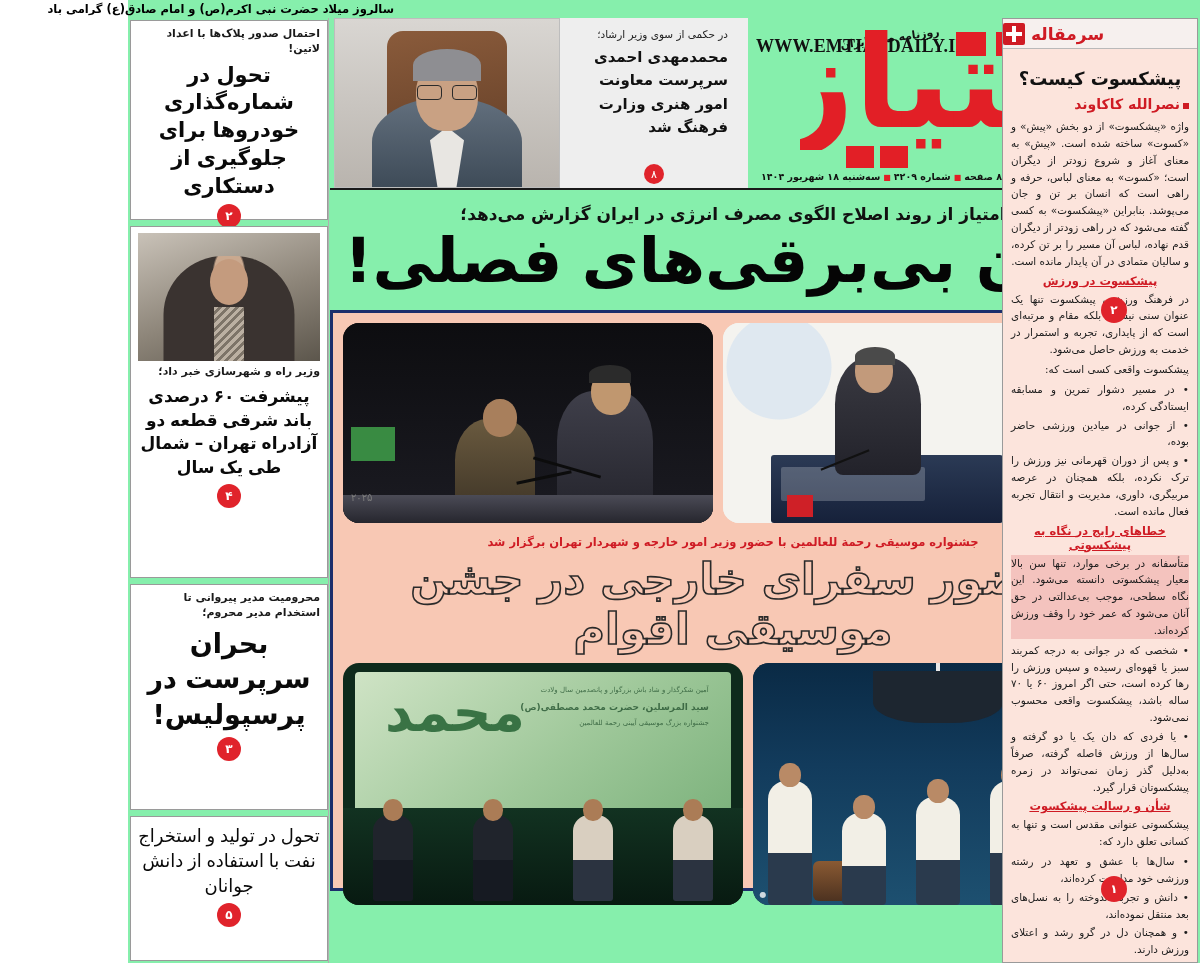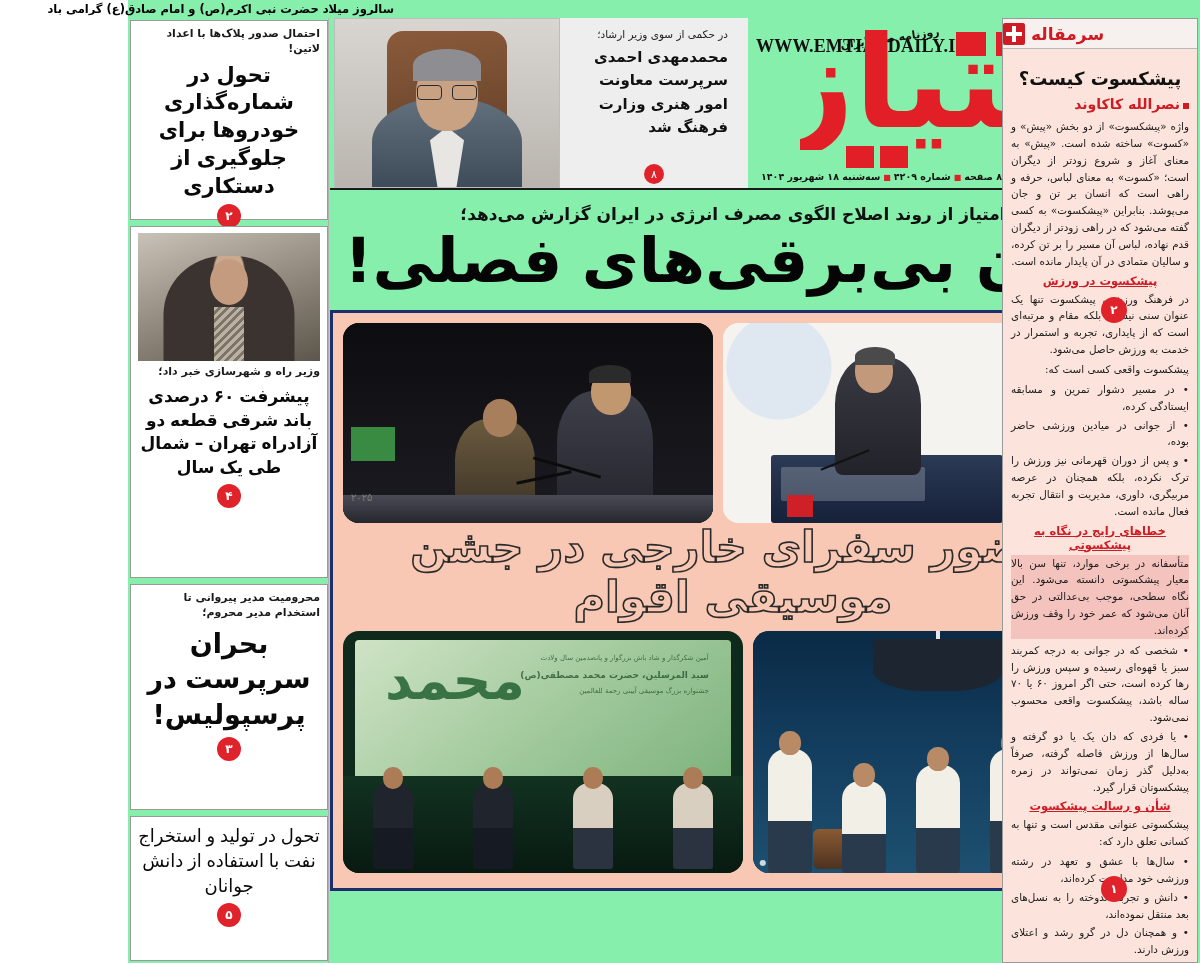--- a/index.html
+++ b/index.html
@@ -844,20 +844,21 @@
           <div class="p2-speaker"></div>
           <div class="p2-face"></div>
           <div class="p2-hair"></div>
           <div class="p2-mic"></div>
           <div class="p2-mic2"></div>
           <div class="p2-desk"></div>
           <div class="p2-num">۲۰۲۵</div>
         </div>
       </div>
 
+      <div class="feature-caption">جشنواره موسیقی رحمة للعالمین با حضور وزیر امور خارجه و شهردار تهران برگزار شد</div>
       <div class="feature-head">حضور سفرای خارجی در جشن موسیقی اقوام</div>
 
       <div class="photo-row2">
         <div class="photo p3">
           <div class="p3-sea"></div>
           <div class="p3-sail"></div>
           <div class="p3-boat"></div>
           <div class="p3-drum"></div>
           <div class="p3-players">
             <div class="musician short"></div>

